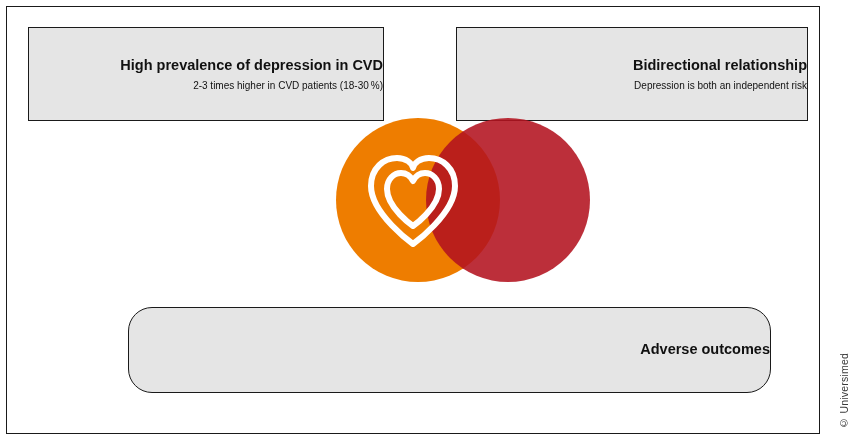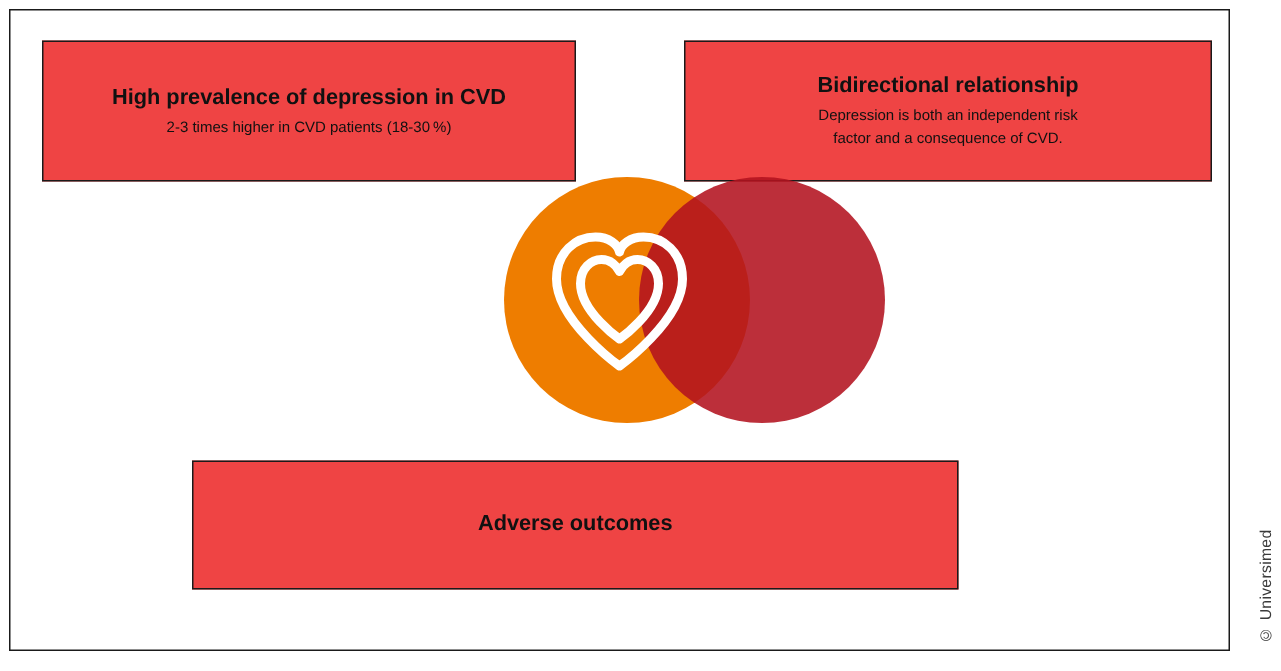--- a/index.html
+++ b/index.html
@@ -23,24 +23,24 @@
     top: 6px;
     width: 814px;
     height: 428px;
     border: 1.5px solid #1a1a1a;
     box-sizing: border-box;
   }
   .box {
     position: absolute;
     border: 1.5px solid #1a1a1a;
     box-sizing: border-box;
-    background: #ef4444;
+    background: #e5e5e5;
     display: flex;
     flex-direction: column;
-    align-items: center;
+    align-items: flex-end;
     justify-content: center;
     text-align: center;
     color: #111111;
   }
   .box .title {
     font-weight: bold;
     font-size: 14.5px;
     line-height: 1.5;
     margin-bottom: 1px;
   }
@@ -56,22 +56,23 @@
   }
   #box-bidirectional {
     left: 456px;
     top: 27px;
     width: 352px;
     height: 94px;
   }
   #box-outcomes {
     left: 128px;
     top: 307px;
-    width: 511px;
+    width: 643px;
     height: 86px;
+    border-radius: 24px;
   }
   #venn {
     position: absolute;
     left: 336px;
     top: 118px;
     width: 254px;
     height: 164px;
   }
   .circle {
     position: absolute;
@@ -115,21 +116,20 @@
   <div class="frame"></div>
 
   <div class="box" id="box-prevalence">
     <div class="title">High prevalence of depression in CVD</div>
     <div class="line">2-3 times higher in CVD patients (18-30 %)</div>
   </div>
 
   <div class="box" id="box-bidirectional">
     <div class="title">Bidirectional relationship</div>
     <div class="line">Depression is both an independent risk</div>
-    <div class="line">factor and a consequence of CVD.</div>
   </div>
 
   <div class="box" id="box-outcomes">
     <div class="title">Adverse outcomes</div>
   </div>
 
   <div id="venn">
     <div class="circle" id="circle-orange"></div>
     <div class="circle" id="circle-red"></div>
     <svg id="heart-icon" viewBox="0 0 100 96">

